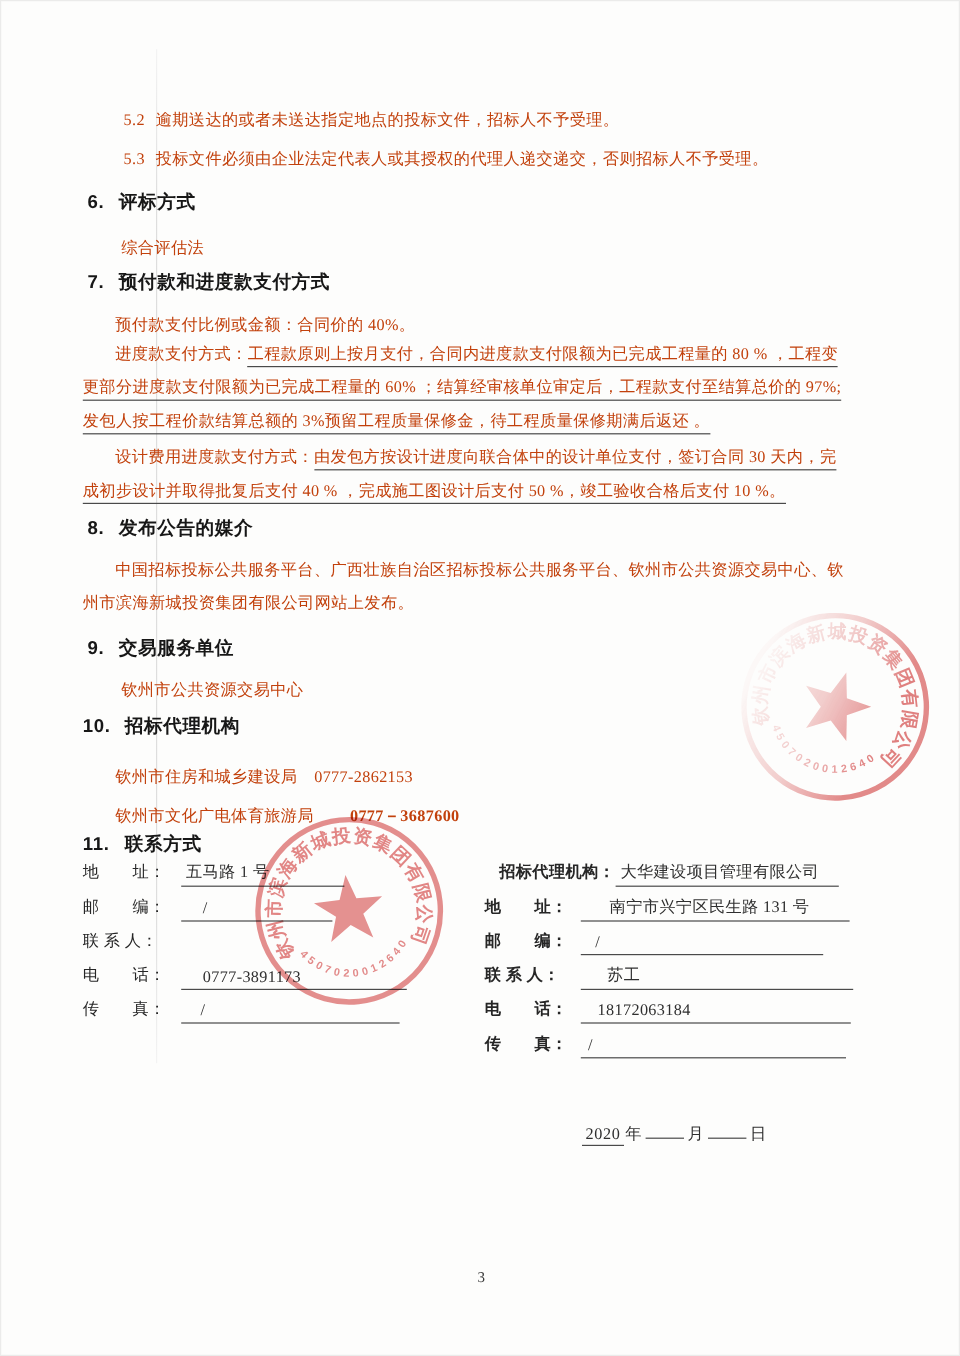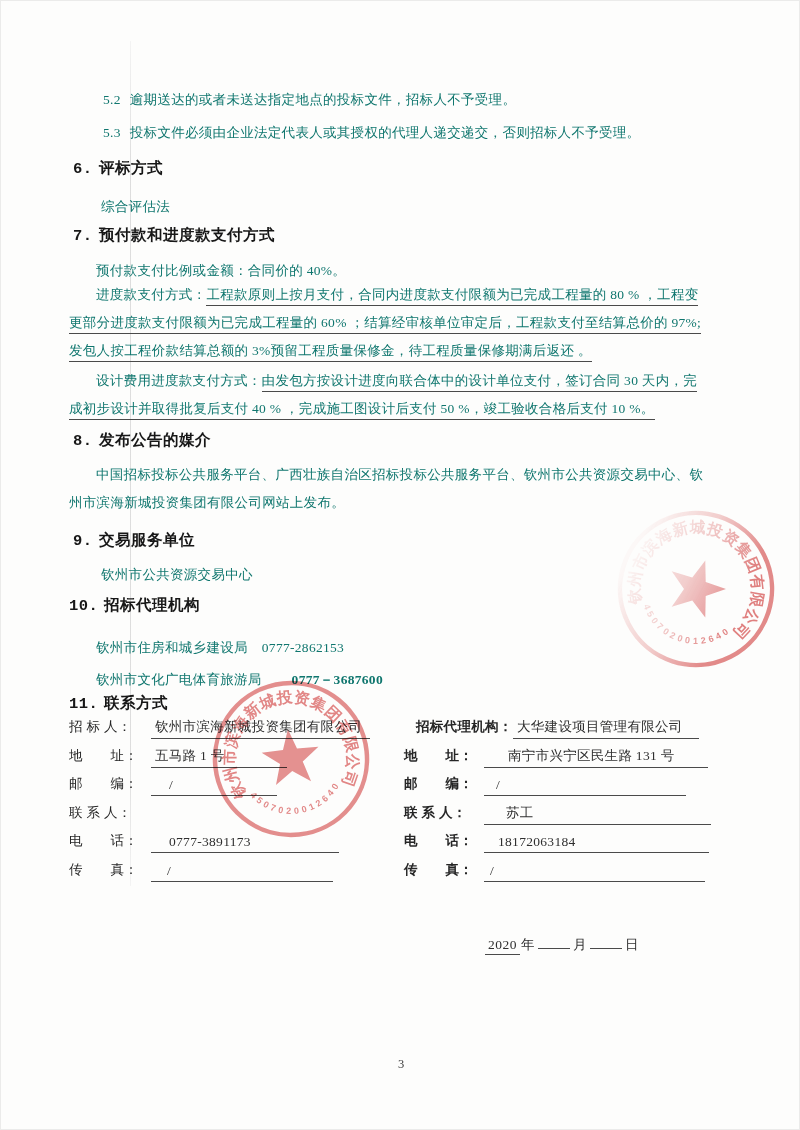--- a/index.html
+++ b/index.html
@@ -10,25 +10,25 @@
     font-family:"Liberation Serif","DejaVu Serif",serif;
     color:#2f2f2f;
   }
   .fold{
     position:absolute;left:129px;top:40px;width:1px;height:845px;
     background:linear-gradient(to bottom,#f2f2f2,#d8d8d8 15%,#d8d8d8 85%,#f2f2f2);
     opacity:.85;
   }
   .line{
     position:absolute;white-space:nowrap;
-    font-size:13.5px;letter-spacing:.3px;line-height:16px;color:#0f766e;
+    font-size:13.5px;letter-spacing:.3px;line-height:16px;color:#c2410c;
   }
   .num5{margin-right:9px;}
   .heading{
-    position:absolute;white-space:nowrap;font-family:Liberation Mono, monospace;
+    position:absolute;white-space:nowrap;font-family:Liberation Sans, sans-serif;
     font-weight:700;font-size:15.5px;color:#171717;letter-spacing:.5px;line-height:18px;
   }
   .hnum{display:inline-block;}
   .h-one .hnum{min-width:26px;}
   .h-two .hnum{min-width:35px;}
   .u{border-bottom:1px solid #4a4a4a;padding-bottom:3px;}
   .phone{margin-left:14px;}
   .phone2{margin-left:30px;font-weight:bold;}
 
   
@@ -119,24 +119,20 @@
   </div>
   <div class="line" style="left:95px;top:671px">
     <span>钦州市文化广电体育旅游局</span><span class="phone phone2">0777－3687600</span>
   </div>
 
   <div class="heading h-two" style="left:68px;top:694px">
     <span class="hnum">11.</span><span>联系方式</span>
   </div>
 
   <div class="ccol ccol-left" style="left:68px;top:719px">
-    <div class="crow">
-      <span class="clabel">招 标 人：</span>
-      <span class="cval" style="width:219px"><span class="ctext" style="padding-left:4px">钦州市滨海新城投资集团有限公司</span></span>
-    </div>
     <div class="crow">
       <span class="clabel">地　　址：</span>
       <span class="cval" style="width:136px"><span class="ctext" style="padding-left:4px">五马路 1 号</span></span>
     </div>
     <div class="crow">
       <span class="clabel">邮　　编：</span>
       <span class="cval" style="width:126px"><span class="ctext" style="padding-left:18px">/</span></span>
     </div>
     <div class="crow">
       <span class="clabel">联 系 人：</span>

